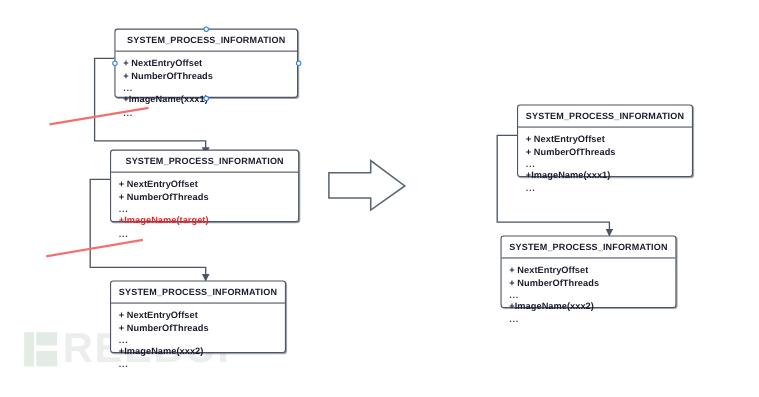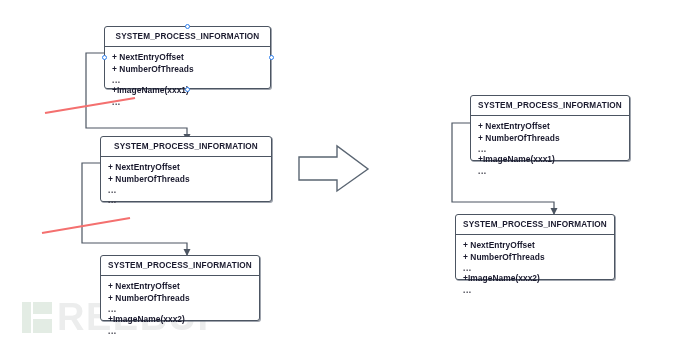--- a/index.html
+++ b/index.html
@@ -149,20 +149,21 @@
   <div class="handle" style="left:185px; top:86.5px;"></div>
   <div class="handle" style="left:101.5px; top:55px;"></div>
   <div class="handle" style="left:268.5px; top:55px;"></div>
 
   <div class="uml-box" style="left:100px; top:136px; width:172px; height:66px;">
     <div class="uml-title">SYSTEM_PROCESS_INFORMATION</div>
     <div class="uml-body">
       <div class="uml-row">+ NextEntryOffset</div>
       <div class="uml-row">+ NumberOfThreads</div>
       <div class="uml-row dots">...</div>
+      <div class="uml-row highlight">+ImageName(target)</div>
       <div class="uml-row dots">...</div>
     </div>
   </div>
 
   <div class="uml-box" style="left:100px; top:255px; width:160px; height:66px;">
     <div class="uml-title">SYSTEM_PROCESS_INFORMATION</div>
     <div class="uml-body">
       <div class="uml-row">+ NextEntryOffset</div>
       <div class="uml-row">+ NumberOfThreads</div>
       <div class="uml-row dots">...</div>

